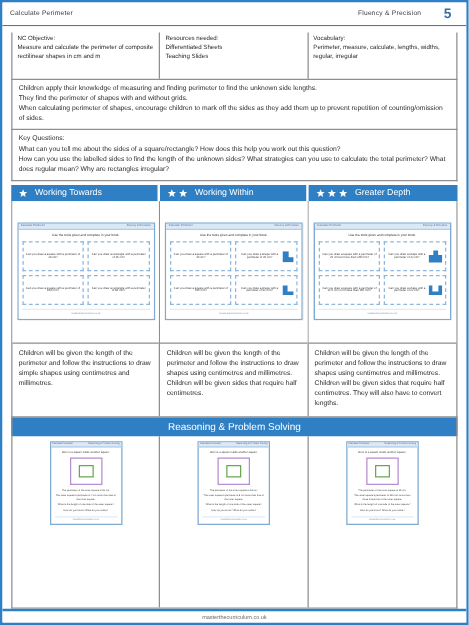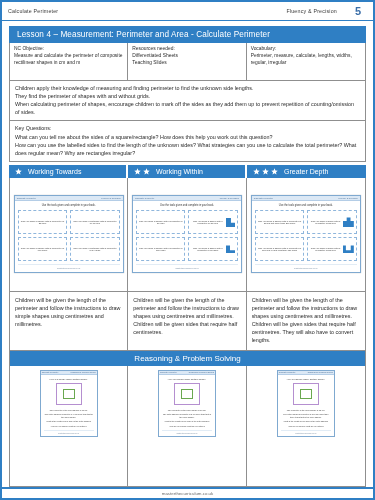--- a/index.html
+++ b/index.html
@@ -215,21 +215,20 @@
 
   <div class="topbar">
     <div class="tb-left">Calculate Perimeter</div>
     <div class="tb-spacer"></div>
     <div class="tb-right">Fluency &amp; Precision</div>
     <div class="tb-page">5</div>
   </div>
 
   <div class="content">
 
-    <div class="lesson-title">Lesson 4 – Measurement: Perimeter and Area - Calculate Perimeter</div>
 
     <div class="info-row">
       <div class="info-cell">
         <span class="lbl">NC Objective:</span>
         <span class="txt">Measure and calculate the perimeter of composite rectilinear shapes in cm and m</span>
       </div>
       <div class="info-cell">
         <span class="lbl">Resources needed:</span>
         <span class="txt">Differentiated Sheets</span>
         <span class="txt">Teaching Slides</span>

